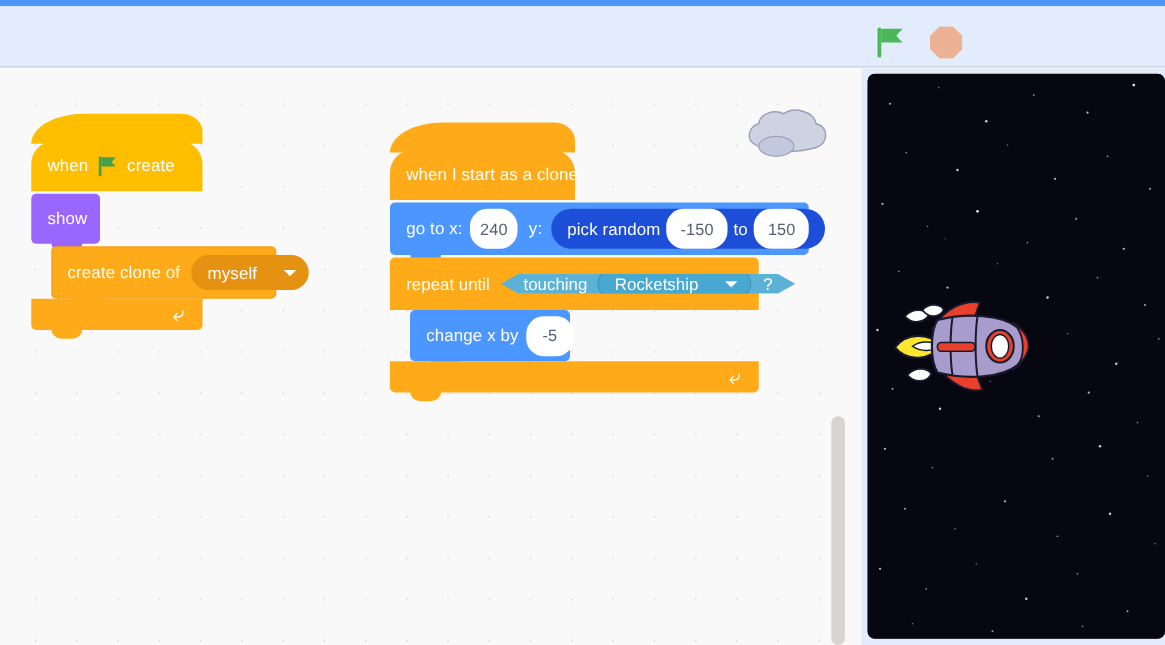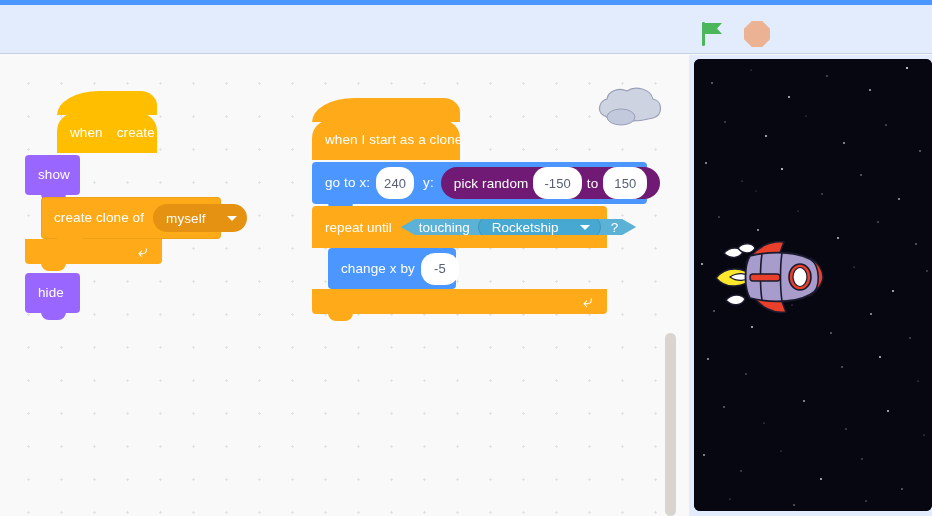--- a/index.html
+++ b/index.html
@@ -111,21 +111,21 @@
     border-top-left-radius: 60px 34px;
     border-top-right-radius: 24px 20px;
     pointer-events: none;
   }
 
   
   .c-events  { background: #ffbf00; }
   .c-control { background: #ffab19; }
   .c-looks   { background: #9966ff; }
   .c-motion  { background: #4c97ff; }
-  .c-operator{ background: #701a75; }
+  .c-operator{ background: #1d4ed8; }
   .c-sensing { background: #5cb1d6; }
 
   
   .oval {
     background: #fff;
     color: #575e75;
     border-radius: 14px;
     min-width: 38px; height: 26px;
     padding: 16px 11px;
     display: inline-flex; align-items: center; justify-content: center;
@@ -255,21 +255,21 @@
 
   <div id="workspace">
 
     <svg id="cloud-sprite" width="70" height="45" viewBox="0 0 70 45">
       <path d="M8 32 C2 28 4 18 12 16 C13 8 24 4 32 8 C40 2 56 6 58 16 C68 18 68 32 58 35 C40 40 18 39 8 32 Z" fill="#cdd3e0" stroke="#9aa0b8" stroke-width="1.2"></path>
       <ellipse cx="26" cy="34" rx="14" ry="8" fill="#c3c9dd" stroke="#9aa0b8" stroke-width="1"></ellipse>
     </svg>
 
     <div class="script" style="left:25px; top:58px;">
 
-      <div class="blk hat c-events" style="width:100px;margin-left:32px;">
+      <div class="blk hat c-events" style="width:137px;">
         <div class="hat-top"></div>
         <span class="lbl">when</span>
         <svg width="17" height="18" viewBox="0 0 17 18" style="margin:0 7px;">
           <rect x="1" y="1" width="2.2" height="16" rx="1" fill="#45a049"></rect>
           <path d="M3.2 1.8 h11.5 l-3.4 3.7 3.4 3.7 h-11.5 z" fill="#45a049"></path>
         </svg>
         <span class="lbl">create</span>
       </div>
 
       <div class="blk stack c-looks" style="width:55px; margin-top:2px;">
@@ -285,23 +285,20 @@
               <span>myself</span>
               <span class="caret"></span>
             </span>
           </div>
         </div>
         <div class="c-foot c-control" style="width:137px;">
           <span class="loop-arrow">⤷</span>
         </div>
       </div>
 
-      <div class="blk stack c-looks" style="width:55px; margin-top:9px;">
-        <span class="lbl">hide</span>
-      </div>
     </div>
 
     <div class="script" style="left:312px; top:65px;">
 
       <div class="blk hat c-control" style="width:148px;">
         <div class="hat-top"></div>
         <span class="lbl">when I start as a clone</span>
       </div>
 
       <div class="blk stack c-motion" style="height:42px; width:335px; margin-top:2px;">

